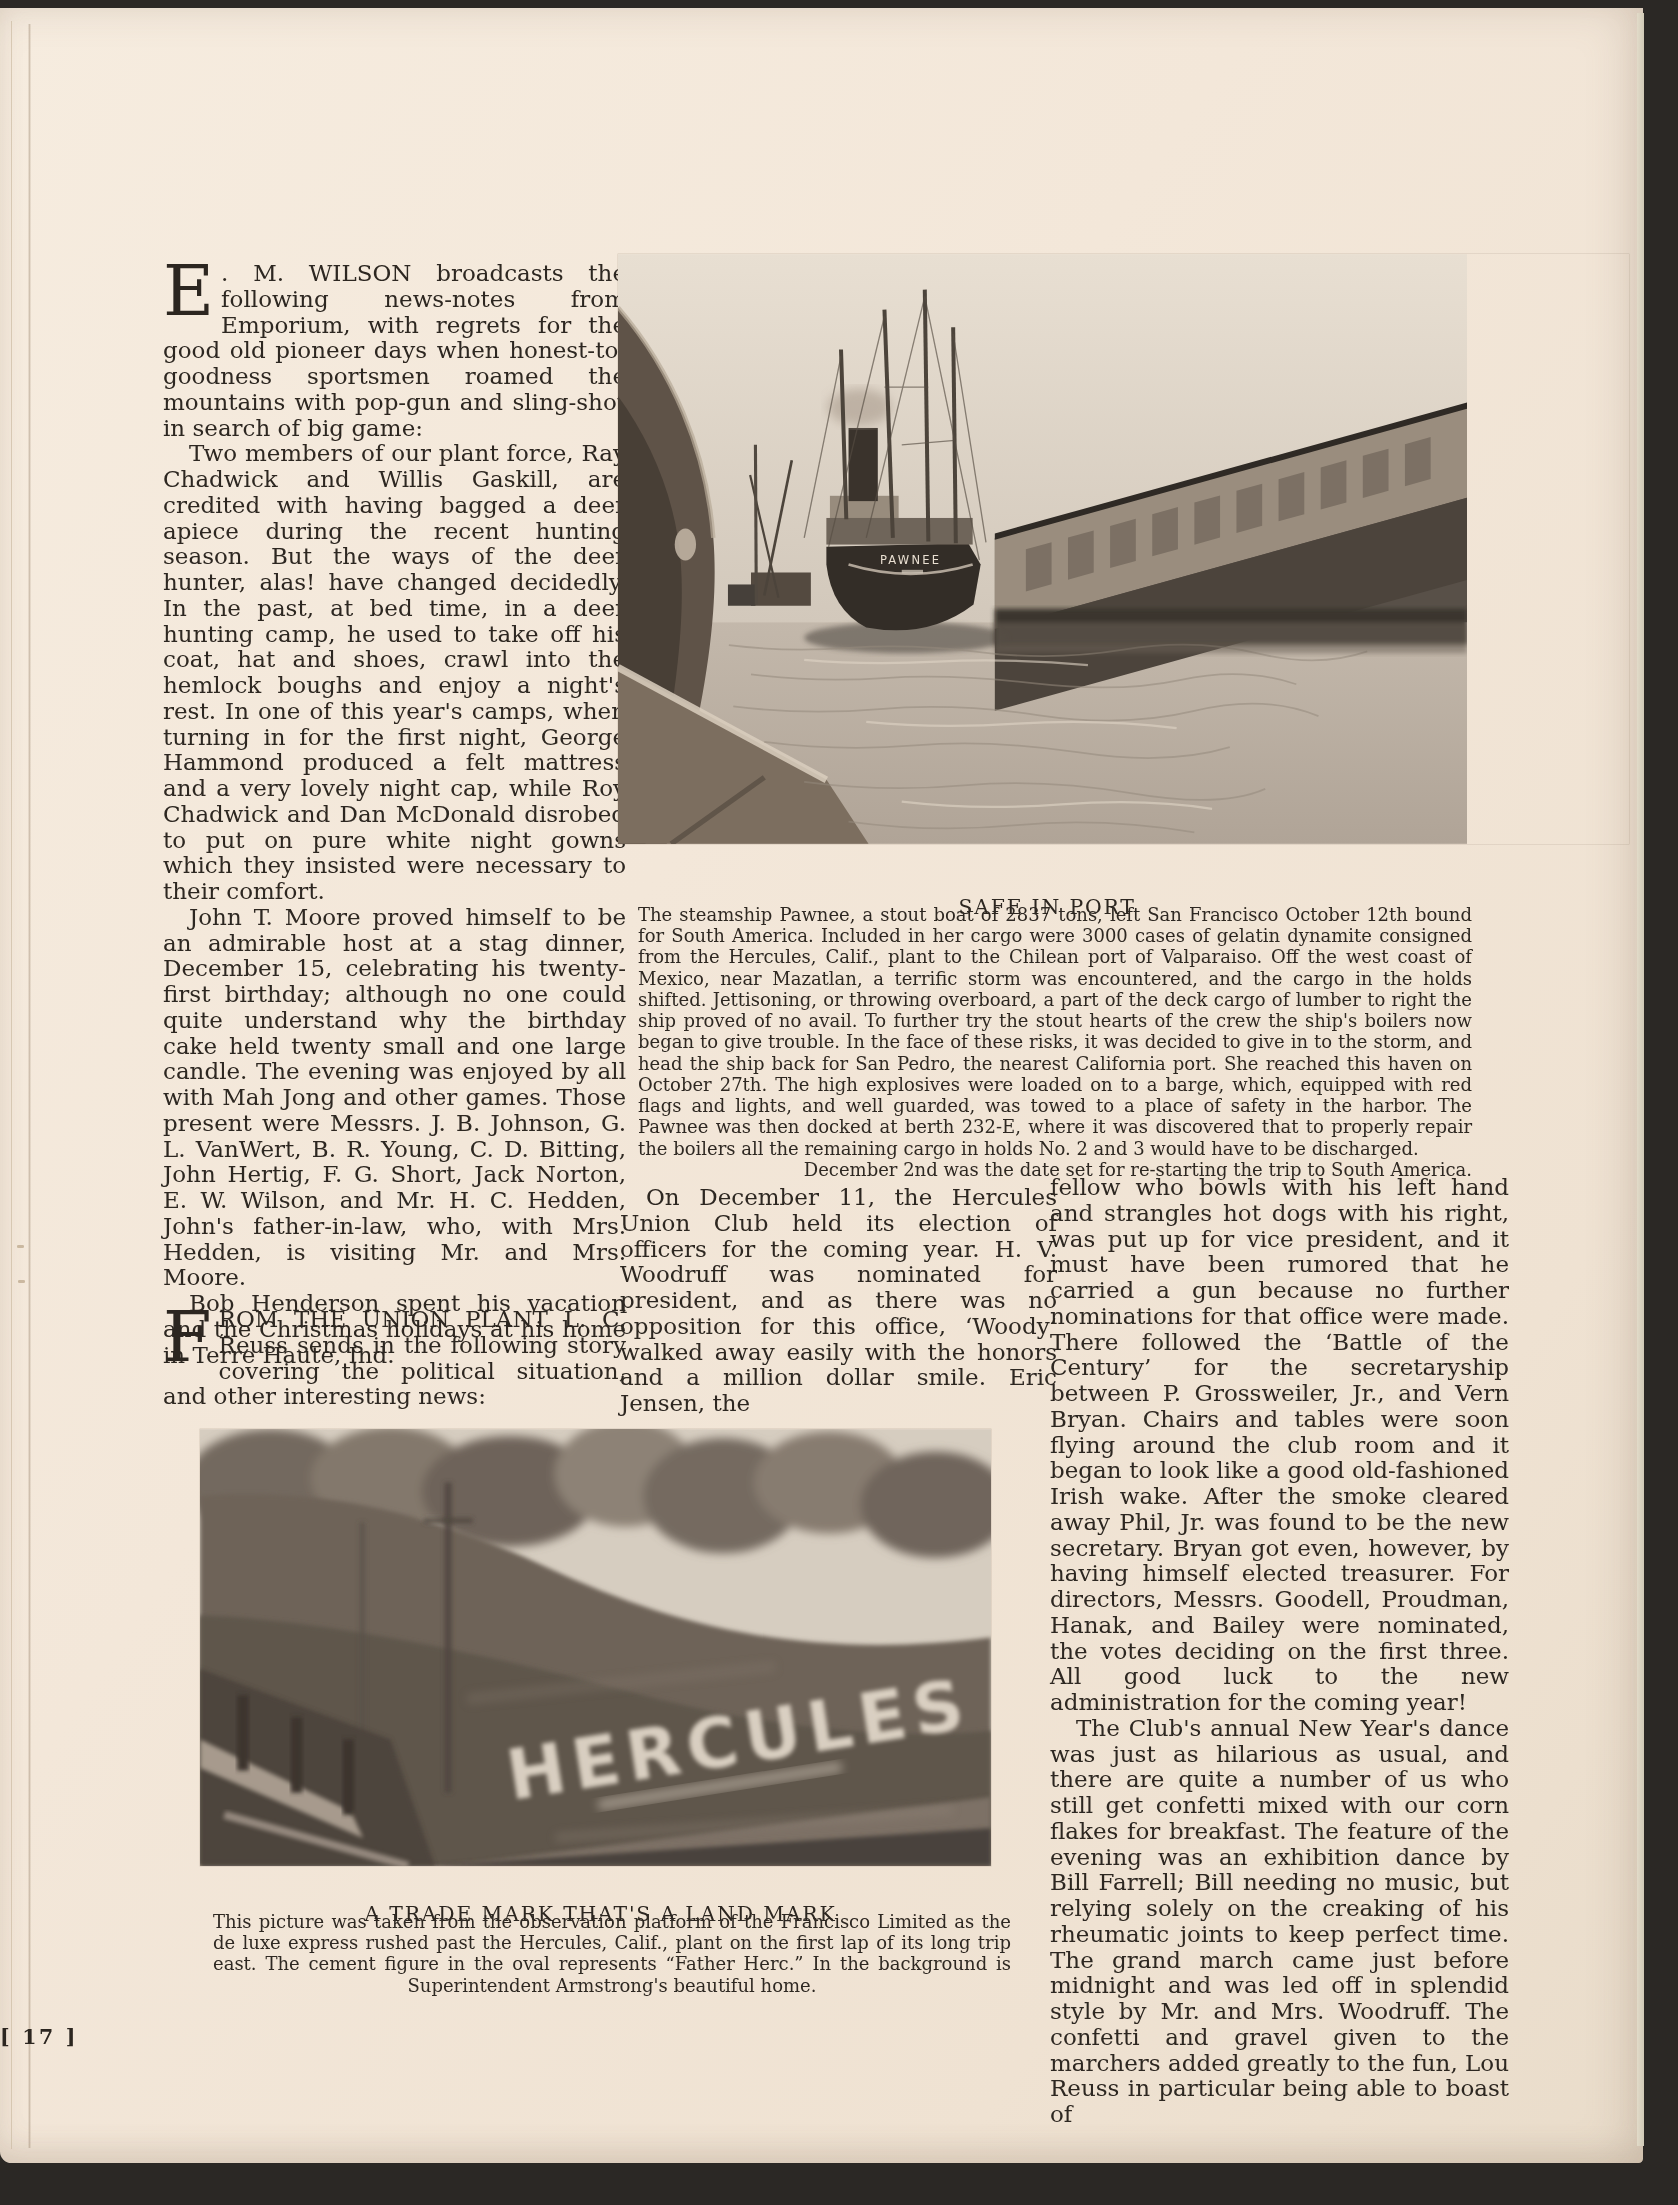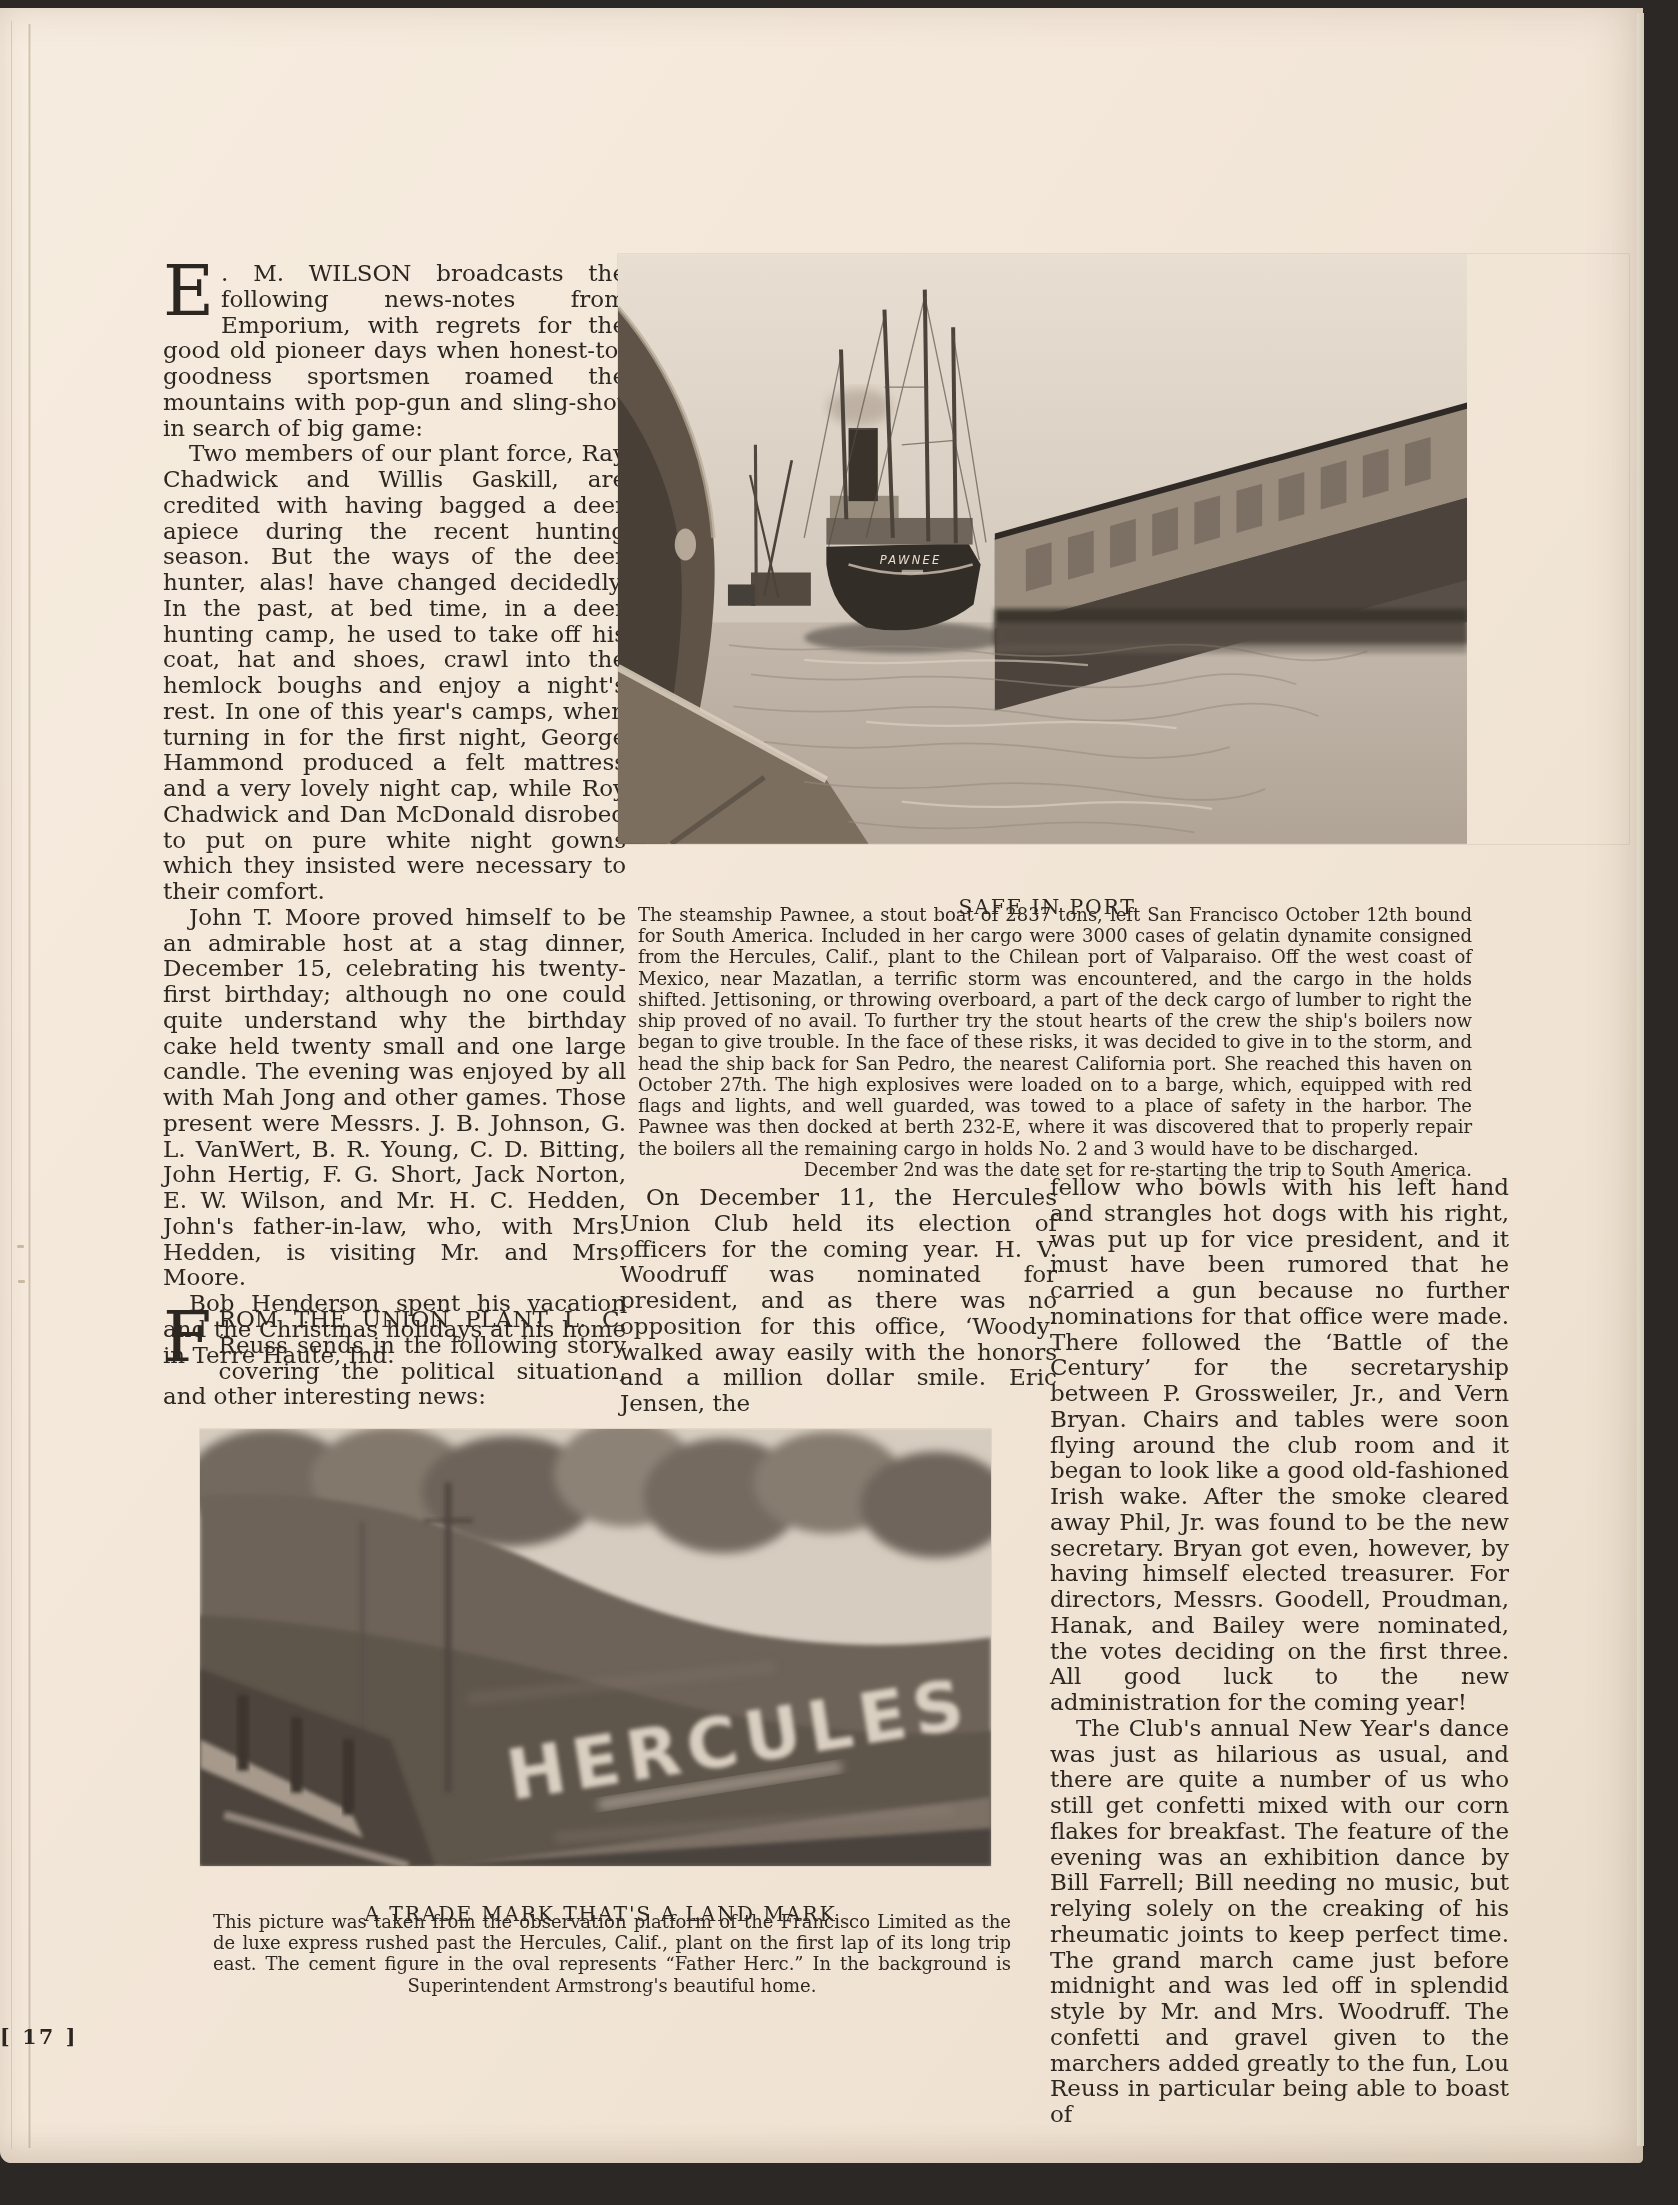--- a/index.html
+++ b/index.html
@@ -80,21 +80,21 @@
     <p><span class="dropcap">E</span><span>. M. WILSON broadcasts the following news-notes from Emporium, with regrets for the good old pioneer days when honest-to-goodness sportsmen roamed the mountains with pop-gun and sling-shot in search of big game:</span></p>
     <p>Two members of our plant force, Ray Chadwick and Willis Gaskill, are credited with having bagged a deer apiece during the recent hunting season.  But the ways of the deer hunter, alas! have changed decidedly.  In the past, at bed time, in a deer hunting camp, he used to take off his coat, hat and shoes, crawl into the hemlock boughs and enjoy a night's rest.  In one of this year's camps, when turning in for the first night, George Hammond produced a felt mattress and a very lovely night cap, while Roy Chadwick and Dan McDonald disrobed to put on pure white night gowns which they insisted were necessary to their comfort.</p>
     <p>John T. Moore proved himself to be an admirable host at a stag dinner, December 15, celebrating his twenty-first birthday; although no one could quite understand why the birthday cake held twenty small and one large candle.  The evening was enjoyed by all with Mah Jong and other games.  Those present were Messrs. J. B. Johnson, G. L. VanWert, B. R. Young, C. D. Bitting, John Hertig, F. G. Short, Jack Norton, E. W. Wilson, and Mr. H. C. Hedden, John's father-in-law, who, with Mrs. Hedden, is visiting Mr. and Mrs. Moore.</p>
     <p>Bob Henderson spent his vacation and the Christmas holidays at his home in Terre Haute, Ind.</p>
   </div>
 
   <div class="body-col" style="left:163px;top:1299px;width:463px;">
     <p><span class="dropcap">F</span><span>ROM THE UNION PLANT L. C. Reuss sends in the following story covering the political situation, and other interesting news:</span></p>
   </div>
 
-  <div class="photo" style="left:618px;top:246px;width:1011px;height:590px;font-style:italic;">
+  <div class="photo" style="left:618px;top:246px;width:1011px;height:590px;">
     <svg width="849" height="590" viewBox="0 0 1915 1330">
       <defs>
         <linearGradient id="sky" x1="0" y1="0" x2="0" y2="1">
           <stop offset="0" stop-color="#e8dfd2"></stop>
             <stop offset="1" stop-color="#d2c8bb"></stop>
         </linearGradient>
         <linearGradient id="waterG" x1="0" y1="0" x2="0" y2="1">
           <stop offset="0" stop-color="#c3b8ab"></stop>
             <stop offset="1" stop-color="#b0a497"></stop>
         </linearGradient>

